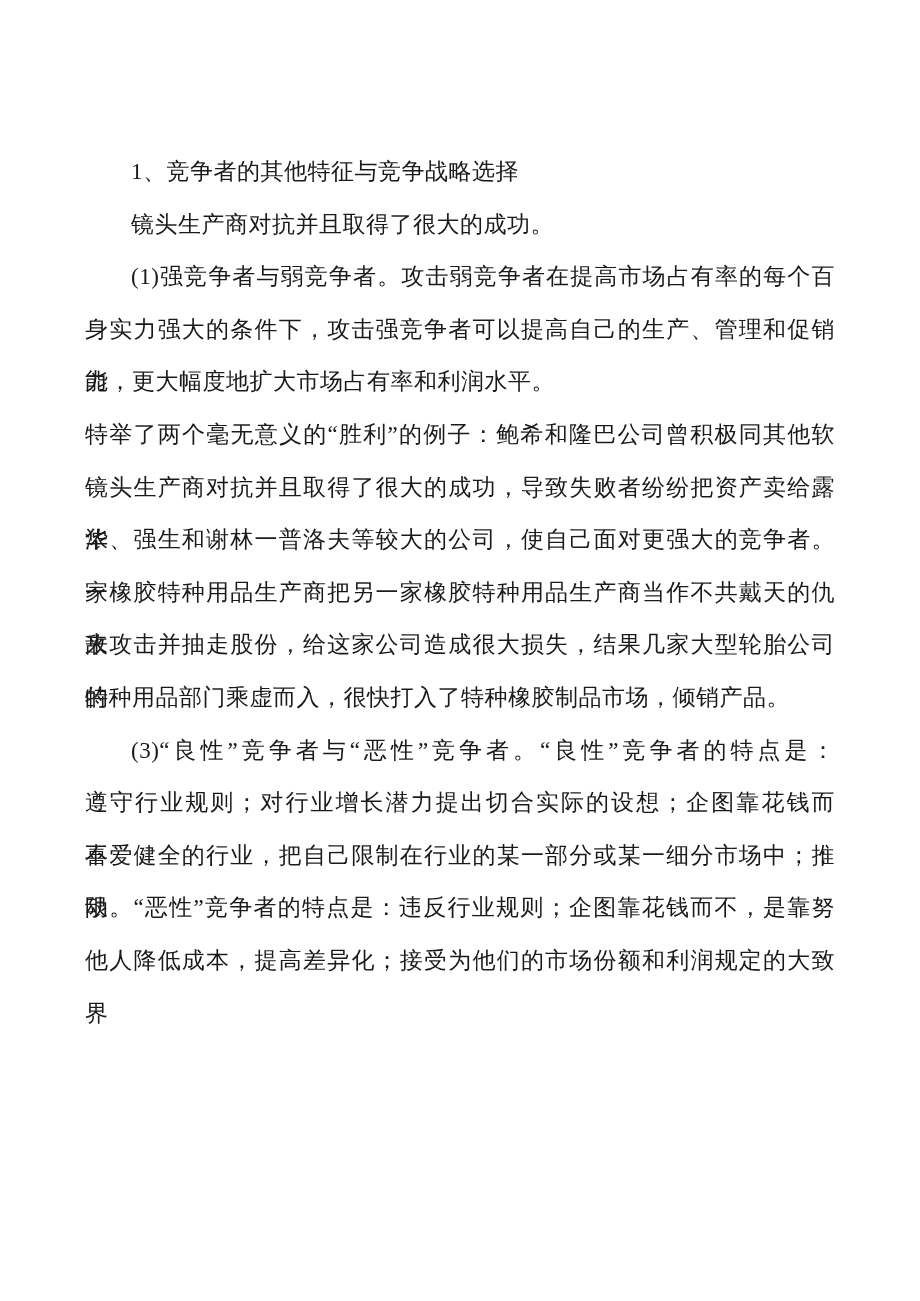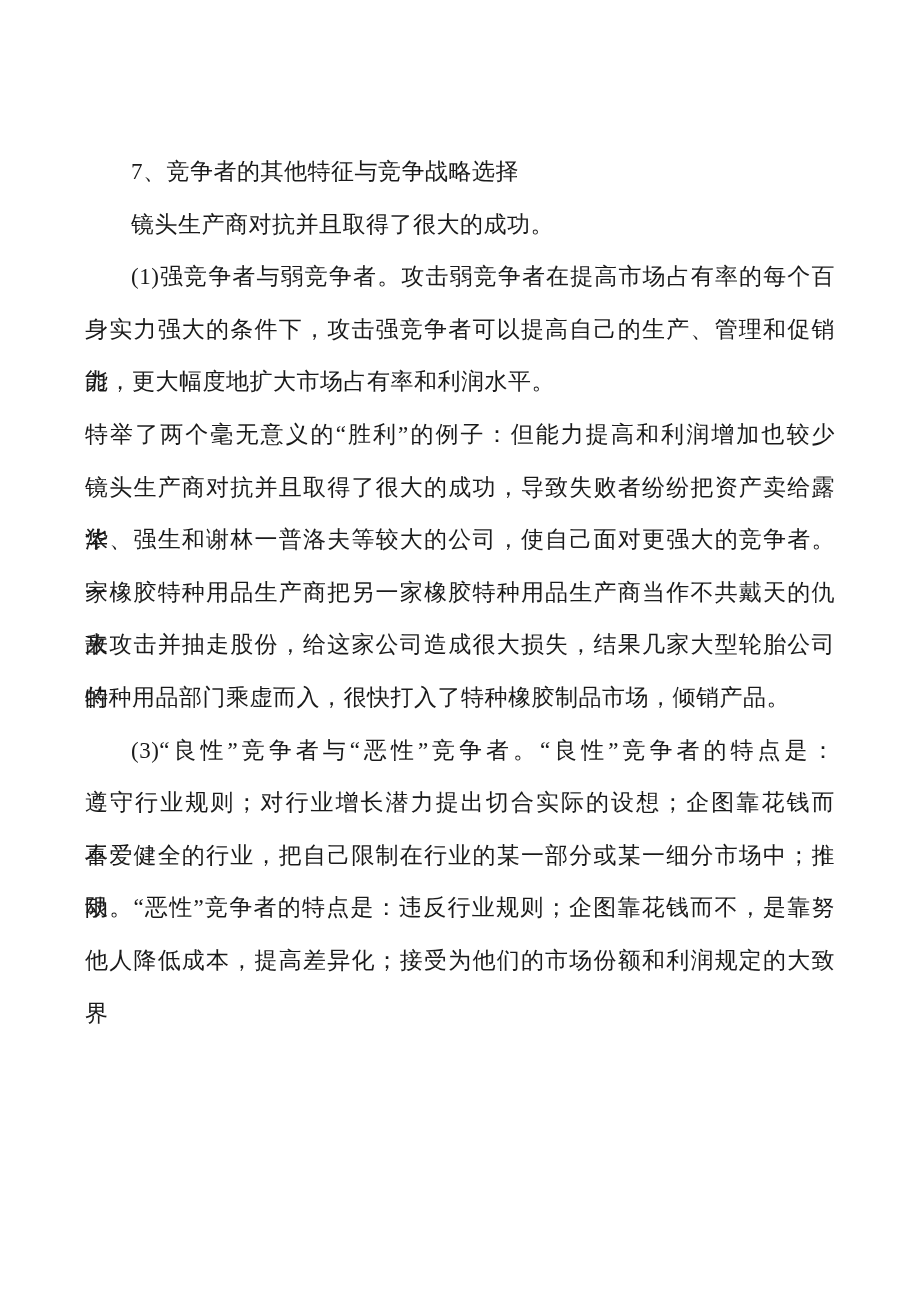--- a/index.html
+++ b/index.html
@@ -36,26 +36,26 @@
   .fill {
     text-align: justify;
     text-align-last: justify;
     text-justify: inter-character;
   }
 </style>
 </head>
 <body>
 
 <main class="doc">
-  <div class="ln first">7、竞争者的其他特征与竞争战略选择</div>
+  <div class="ln first">1、竞争者的其他特征与竞争战略选择</div>
   <div class="ln first">镜头生产商对抗并且取得了很大的成功。</div>
   <div class="ln first fill">(1)强竞争者与弱竞争者。攻击弱竞争者在提高市场占有率的每个百</div>
   <div class="ln fill">身实力强大的条件下，攻击强竞争者可以提高自己的生产、管理和促销能</div>
   <div class="ln">力，更大幅度地扩大市场占有率和利润水平。</div>
-  <div class="ln fill">特举了两个毫无意义的“胜利”的例子：但能力提高和利润增加也较少</div>
+  <div class="ln fill">特举了两个毫无意义的“胜利”的例子：鲍希和隆巴公司曾积极同其他软</div>
   <div class="ln fill">镜头生产商对抗并且取得了很大的成功，导致失败者纷纷把资产卖给露华</div>
   <div class="ln fill">浓、强生和谢林一普洛夫等较大的公司，使自己面对更强大的竞争者。一</div>
   <div class="ln fill">家橡胶特种用品生产商把另一家橡胶特种用品生产商当作不共戴天的仇敌</div>
   <div class="ln fill">来攻击并抽走股份，给这家公司造成很大损失，结果几家大型轮胎公司的</div>
   <div class="ln">特种用品部门乘虚而入，很快打入了特种橡胶制品市场，倾销产品。</div>
   <div class="ln first fill">(3)“良性”竞争者与“恶性”竞争者。“良性”竞争者的特点是：</div>
   <div class="ln fill">遵守行业规则；对行业增长潜力提出切合实际的设想；企图靠花钱而不；</div>
   <div class="ln fill">喜爱健全的行业，把自己限制在行业的某一部分或某一细分市场中；推动</div>
   <div class="ln fill">限。“恶性”竞争者的特点是：违反行业规则；企图靠花钱而不，是靠努</div>
   <div class="ln fill">他人降低成本，提高差异化；接受为他们的市场份额和利润规定的大致界</div>

